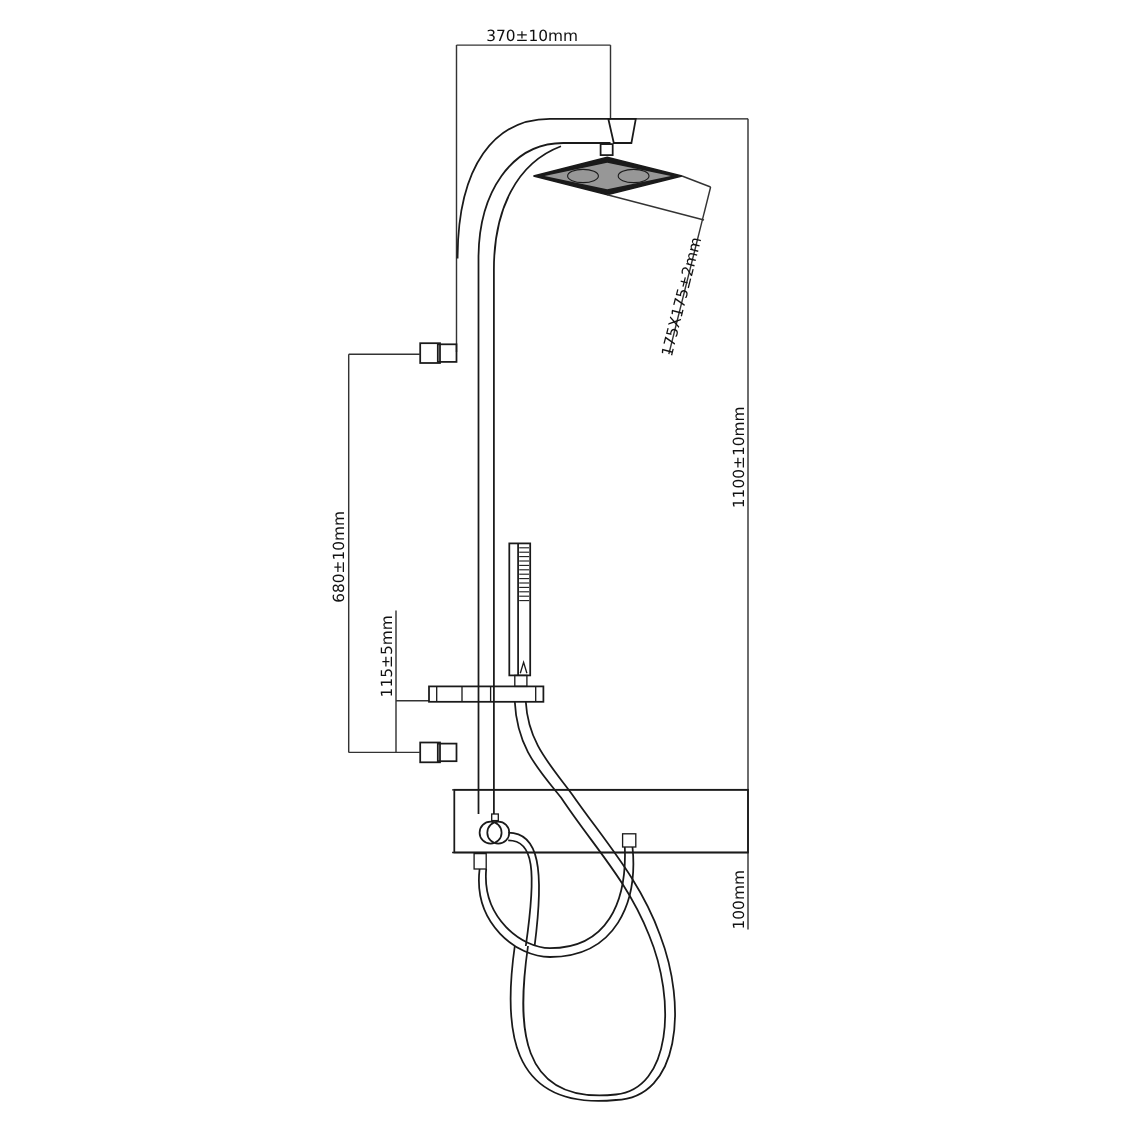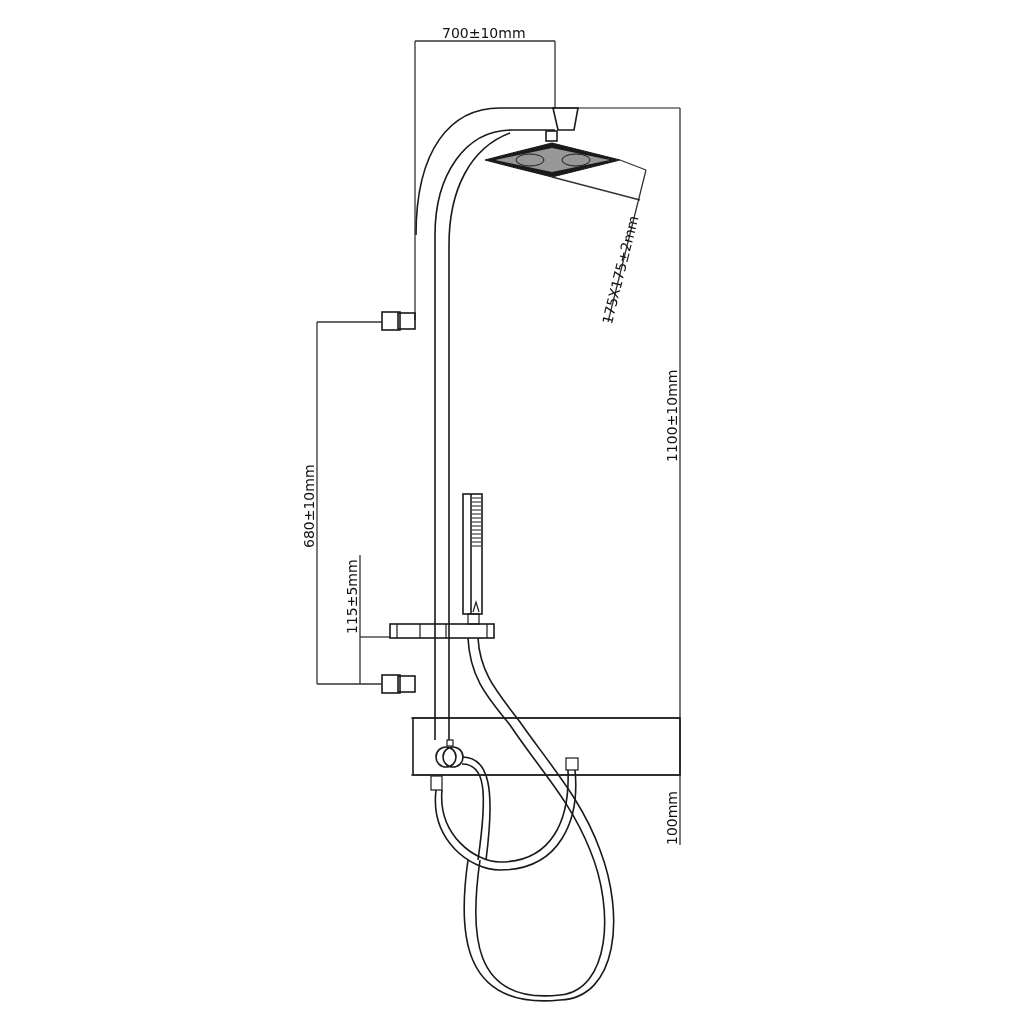--- a/index.html
+++ b/index.html
@@ -120,18 +120,18 @@
     <path class="ln" d="M478 638 C480 675 500 695 520 722 C550 765 582 800 600 850 C625 915 618 998 560 1000 C460 1010 458 930 468 860"></path>
 
     <path class="ln" d="M436 790 C430 840 470 870 500 870 C560 870 580 820 575 770"></path>
     <path class="ln" d="M442 790 C438 835 475 862 500 862 C552 862 570 820 568 770"></path>
     <path class="ln" d="M462 757 C490 757 495 790 486 860"></path>
     <path class="ln" d="M462 764 C485 764 488 790 478 860"></path>
     <rect class="thin" x="566" y="758" width="12" height="12"></rect>
   </g>
 </svg>
 
-<div class="lbl" style="left:442px; top:26px;">700±10mm</div>
+<div class="lbl" style="left:442px; top:26px;">370±10mm</div>
 <div class="lbl rot" style="left:600px; top:322px; transform: rotate(-76deg);">175X175±2mm</div>
 <div class="lbl rot" style="left:665px; top:462px;">1100±10mm</div>
 <div class="lbl rot" style="left:302px; top:548px;">680±10mm</div>
 <div class="lbl rot" style="left:345px; top:634px;">115±5mm</div>
 <div class="lbl rot" style="left:665px; top:845px;">100mm</div>
 
 </body></html>

